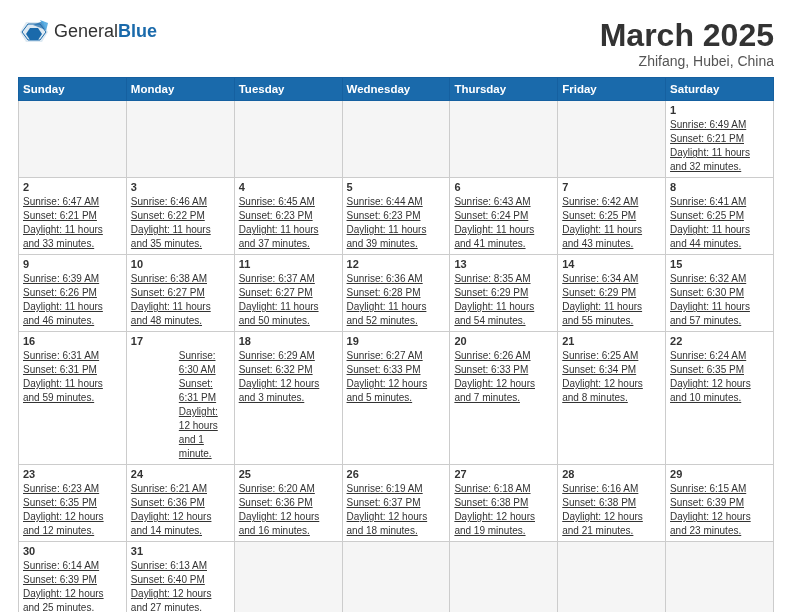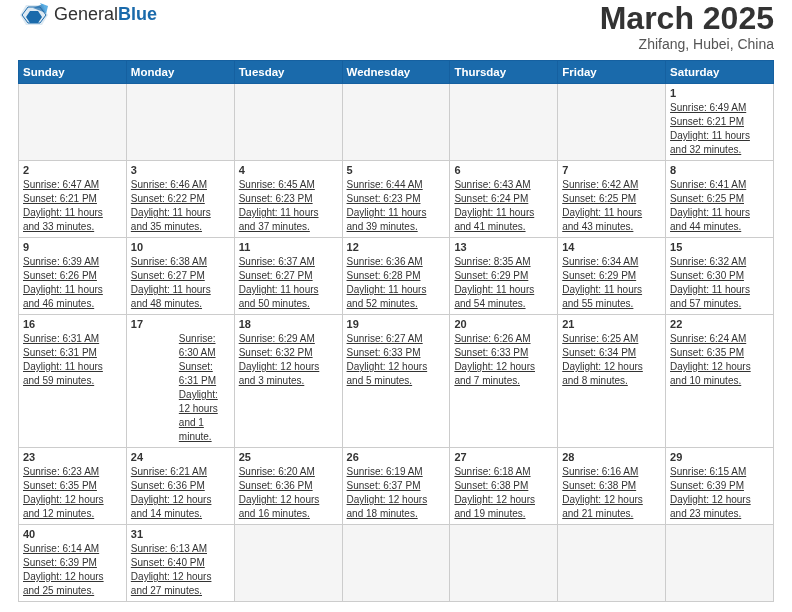--- a/index.html
+++ b/index.html
@@ -9,21 +9,20 @@
       width: 792px;
       height: 612px;
       overflow: hidden;
     }
     .page {
       width: 792px;
       height: 612px;
       padding: 18px 18px 10px 18px;
       display: flex;
       flex-direction: column;
-      justify-content: flex-end;
     }
     .header {
       display: flex;
       justify-content: space-between;
       align-items: flex-start;
       margin-bottom: 8px;
     }
     .logo {
       display: flex;
       align-items: center;
@@ -338,21 +337,21 @@
           <td>
             <span class="day-number">29</span>
             <div class="day-info" style="white-space: pre-line;">Sunrise: 6:15 AM
 Sunset: 6:39 PM
 Daylight: 12 hours
 and 23 minutes.</div>
           </td>
         </tr>
         <tr>
           <td>
-            <span class="day-number">40</span>
+            <span class="day-number">30</span>
             <div class="day-info" style="white-space: pre-line;">Sunrise: 6:14 AM
 Sunset: 6:39 PM
 Daylight: 12 hours
 and 25 minutes.</div>
           </td>
           <td>
             <span class="day-number">31</span>
             <div class="day-info" style="white-space: pre-line;">Sunrise: 6:13 AM
 Sunset: 6:40 PM
 Daylight: 12 hours

